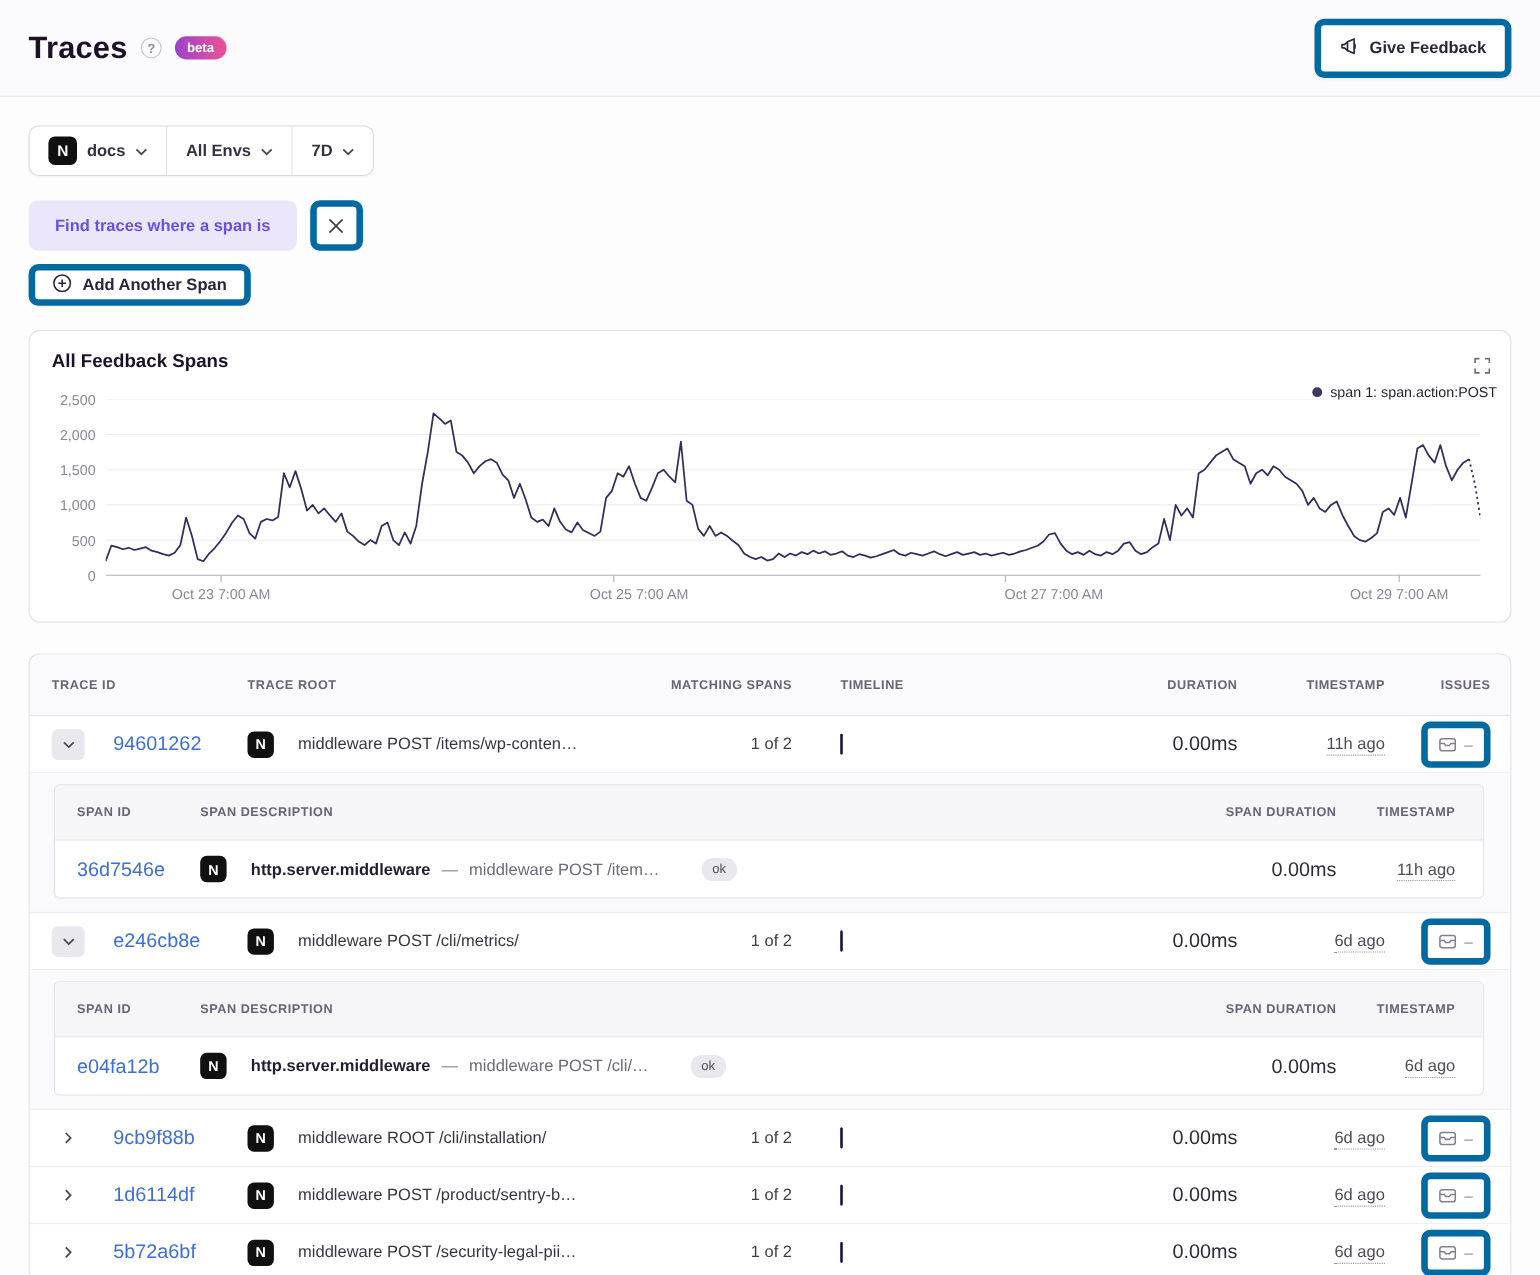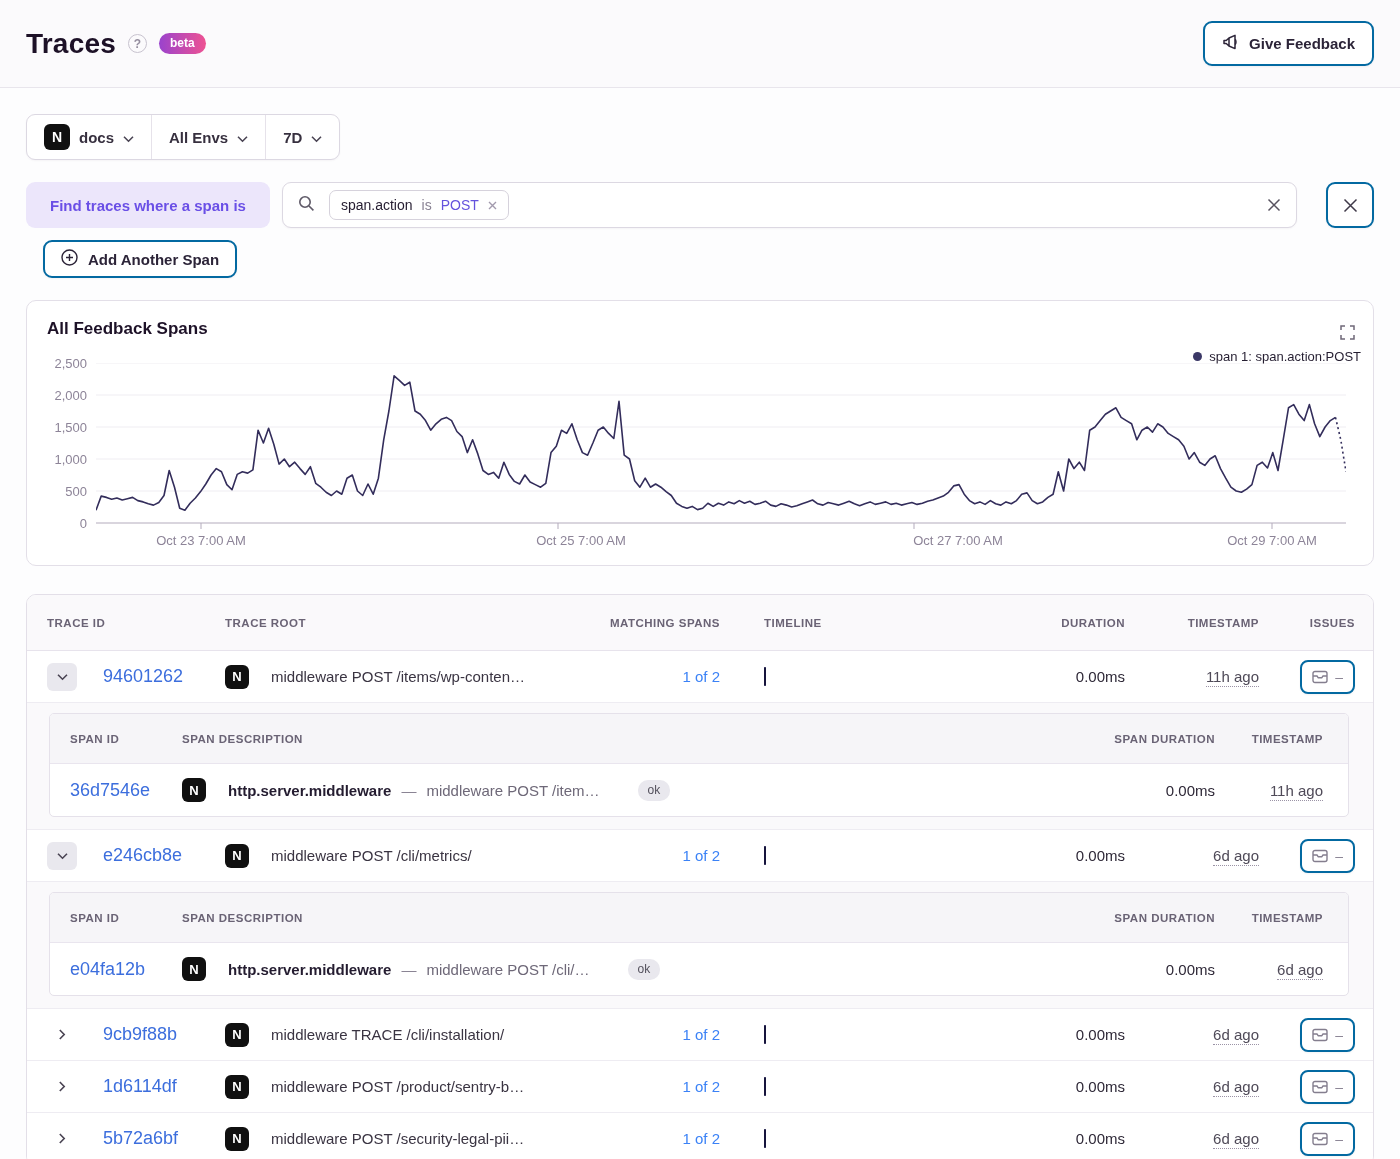--- a/index.html
+++ b/index.html
@@ -9,22 +9,22 @@
   
   .top { height:88px; background:#fbfafc; border-bottom:1px solid #e8e5ec;
     display:flex; align-items:center; padding:0 26px; }
   .page-title { font-size:28px; font-weight:700; color:#1d1127; letter-spacing:.2px; }
   .help { width:19px; height:19px; border:1px solid #c8c3cf; border-radius:50%;
     color:#958e9f; font-size:12px; font-weight:700; display:inline-flex; align-items:center;
     justify-content:center; margin-left:12px; }
   .beta { margin-left:12px; padding:3px 11px 4px; border-radius:11px; color:#fff;
     font-size:12px; font-weight:700; background:linear-gradient(90deg,#9a43cd,#ee5292); }
   .spacer { flex:1; }
-  .btn { background:#fff; border:2px solid #0369a1; border-radius:9px; cursor:pointer;
-    font-family:inherit; box-shadow:0 1px 2px rgba(40,30,60,.05);margin-left:17px; }
+  .btn { background:#fff; border:6px solid #0369a1; border-radius:9px; cursor:pointer;
+    font-family:inherit; box-shadow:0 1px 2px rgba(40,30,60,.05); }
   .feedback { display:flex; align-items:center; gap:9px; padding:11px 17px;
     font-size:15px; font-weight:700; color:#2c2438; }
 
   .content { padding:0 26px; }
 
   
   .filterbar { margin-top:26px; display:inline-flex; align-items:center; height:46px;
     background:#fff; border:1px solid #dcd8e2; border-radius:9px;
     box-shadow:0 1px 2px rgba(40,30,60,.04); }
   .seg { display:flex; align-items:center; gap:9px; padding:0 17px; height:100%;
@@ -77,24 +77,24 @@
     font-size:11.5px; font-weight:700; color:#6a6375; letter-spacing:.5px; }
   .h-traceid { grid-column:1/3; }
   .h-matching { grid-column:5/7; text-align:right; padding-right:44px; }
   .right { text-align:right; }
   .trace-row { height:52px; border-bottom:1px solid #eeecf2; background:#fff; }
   .chev-btn { width:30px; height:28px; display:flex; align-items:center; justify-content:center;
     border:none; background:transparent; cursor:pointer; border-radius:6px; }
   .chev-btn.open { background:#e9e8ee; }
   .tid { color:#3c6edd; font-size:18px; cursor:pointer; }
   .root { font-size:15px; color:#3a3442; white-space:nowrap; overflow:hidden; }
-  .matching { grid-column:5/7; text-align:right; padding-right:44px; font-size:15px; color:#3b82f6; }
+  .matching { grid-column:5/7; text-align:right; padding-right:44px; font-size:15px; color:#404040; }
   .tl-bar { width:252px; height:16px; background:#454372; border:1.5px solid #16143c;
     border-radius:1px; }
-  .dur, .num { font-size:15px; color:#2e2837; }
+  .dur, .num { font-size:18px; color:#2e2837; }
   .ts { font-size:15px; color:#4f4a58; }
   .ts span { border-bottom:1px dotted #9b93a6; padding-bottom:1px; cursor:pointer; }
   .issues-cell { display:flex; justify-content:flex-end; }
   .issues-btn { display:flex; align-items:center; gap:7px; padding:7px 10px; border-radius:8px; }
   .issues-btn .dash { color:#8d8797; font-size:14px; }
 
   
   .sub-wrap { background:#faf9fb; padding:10px 24px 12px 22px; border-bottom:1px solid #eeecf2; }
   .sub-table { background:#fff; border:1px solid #e5e1ea; border-radius:5px; overflow:hidden; }
   .s-grid { display:grid; grid-template-columns:112px 46px 1fr 252px 198px 108px;
@@ -158,44 +158,20 @@
         <svg width="11" height="8" viewBox="0 0 11 8" fill="none" stroke="#4a4453" stroke-width="1.6">
             <path d="M1 1.8 5.5 6.2 10 1.8"></path>
           </svg>
       </span>
     </div>
   </div>
 
   
   <div class="searchrow">
     <div class="where-pill">Find traces where a span is</div>
-    <div class="searchbox">
-      <span>
-        <svg width="17" height="17" viewBox="0 0 17 17" fill="none" stroke="#5f5a68" stroke-width="1.6">
-          <circle cx="7" cy="7" r="5.2"></circle>
-            <path d="M11 11l4.4 4.4"></path>
-        </svg>
-      </span>
-      <span class="chip">
-        <span class="k">span.action</span>
-        <span class="op">is</span>
-        <span class="v">POST</span>
-        <span>
-          <svg width="9" height="9" viewBox="0 0 9 9" stroke="#a29aad" stroke-width="1.4">
-              <path d="M1 1l7 7M8 1l-7 7"></path>
-            </svg>
-        </span>
-      </span>
-      <input type="text" value="" style="">
-      <button class="iconbtn">
-        <svg width="14" height="14" viewBox="0 0 14 14" stroke="#57525f" stroke-width="1.5">
-            <path d="M1.5 1.5l11 11M12.5 1.5l-11 11"></path>
-          </svg>
-      </button>
-    </div>
     <button class="btn sq-x">
       <svg width="15" height="15" viewBox="0 0 15 15" stroke="#3f3949" stroke-width="1.5">
           <path d="M1.5 1.5l12 12M13.5 1.5l-12 12"></path>
         </svg>
     </button>
   </div>
 
   <button class="btn addspan">
     <span>
       <svg width="17" height="17" viewBox="0 0 17 17" fill="none" stroke="#2c2438" stroke-width="1.4">
@@ -363,21 +339,21 @@
     <div class="t-grid trace-row">
       <span>
           <button class="chev-btn">
         <svg width="8" height="11" viewBox="0 0 8 11" fill="none" stroke="#4a4453" stroke-width="1.6">
               <path d="M1.8 1 6.2 5.5 1.8 10"></path>
             </svg>
       </button>
         </span>
       <span class="tid">9cb9f88b</span>
       <span class="nlogo sm">N</span>
-      <span class="root">middleware TRACE /cli/installation/</span>
+      <span class="root">middleware ROOT /cli/installation/</span>
       <span class="matching">1 of 2</span>
       <span><span class="tl-bar"></span></span>
       <span class="dur right">0.00ms</span>
       <span class="ts right"><span>6d ago</span></span>
       <span class="issues-cell">
           <button class="btn issues-btn">
         <svg width="16" height="14" viewBox="0 0 16 14" fill="none" stroke="#847e8e" stroke-width="1.4">
               <rect x="1" y="1.5" width="14" height="11" rx="2"></rect>
               <path d="M1 6h4l1.3 1.8h3.4L11 6h4"></path>
             </svg>

